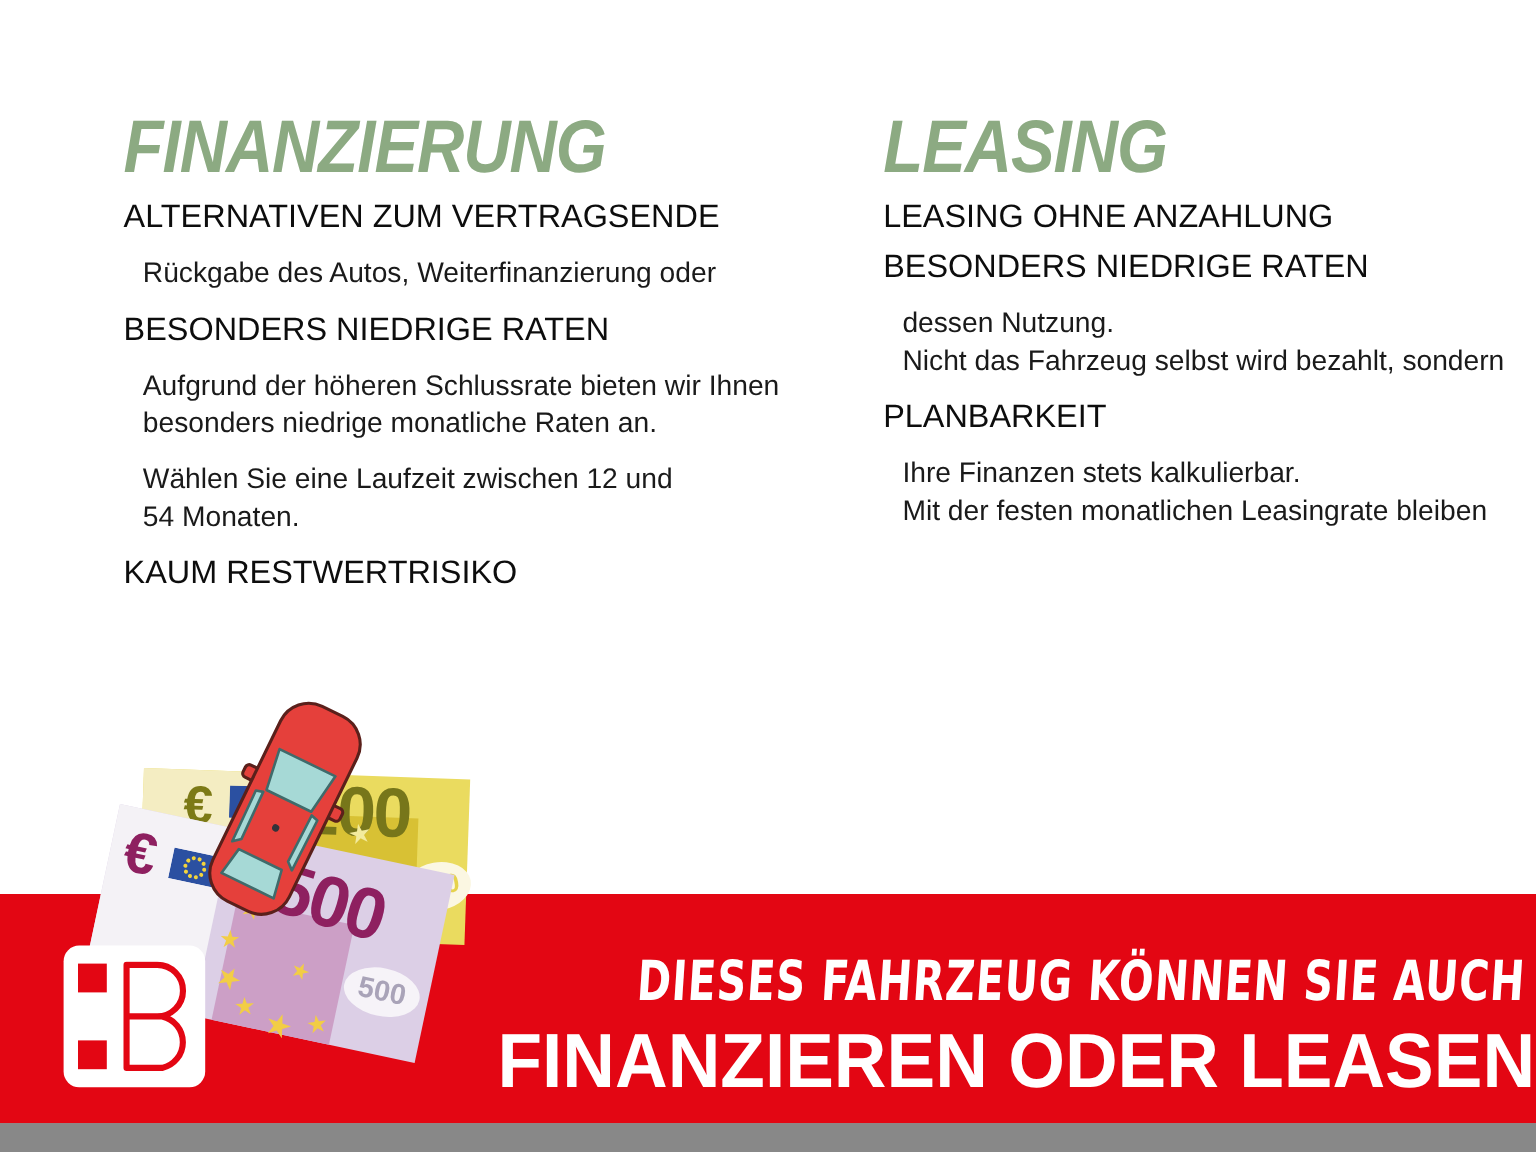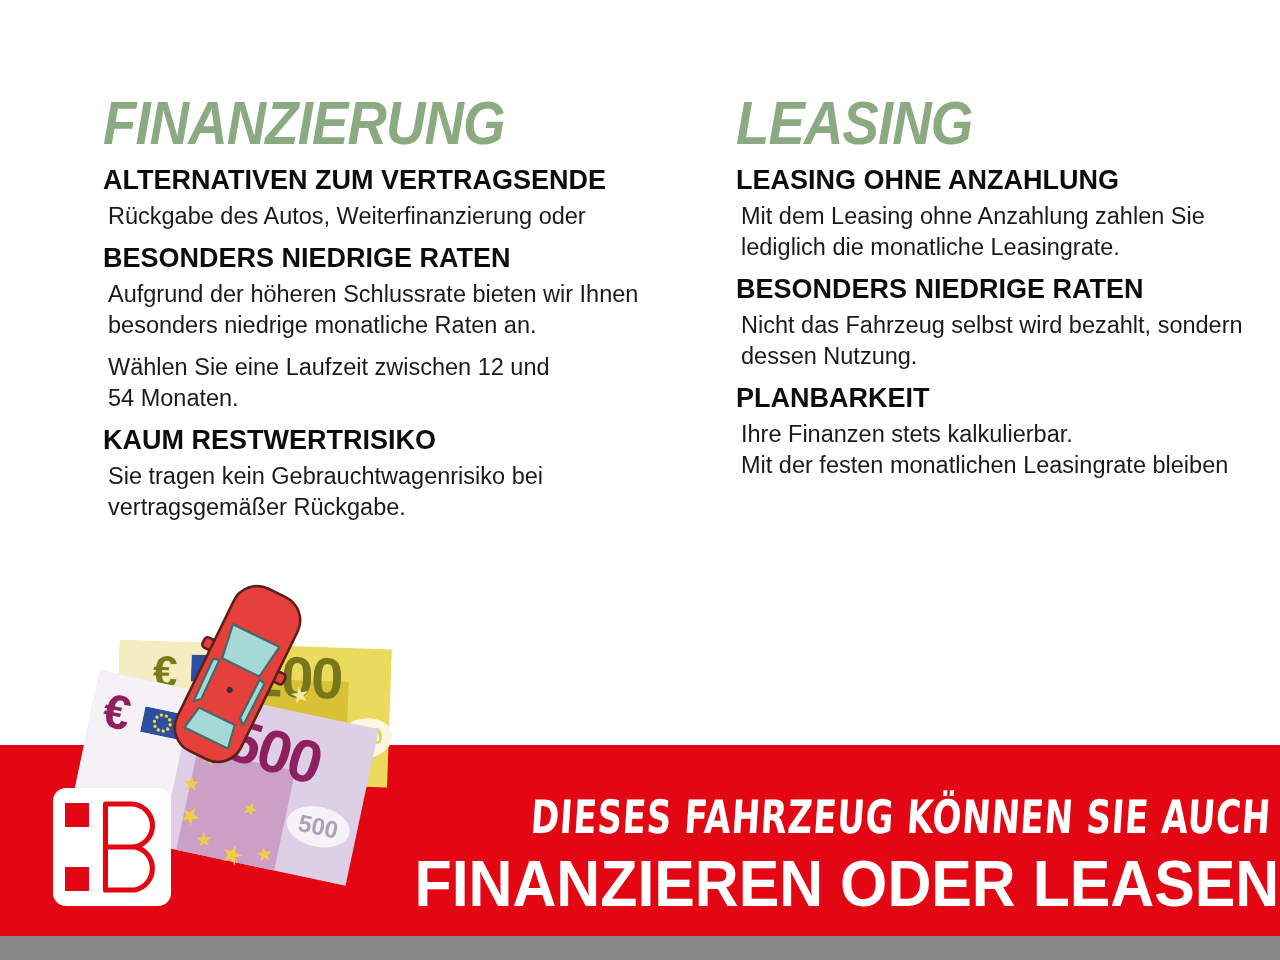--- a/index.html
+++ b/index.html
@@ -9,22 +9,22 @@
   }
   
   .col{position:absolute;top:92px;width:552px;}
   .col-left{left:103px;}
   .col-right{left:736px;}
   .col h1{
     margin:0 0 11px 0;font-size:62px;line-height:1;font-weight:bold;font-style:italic;
     color:#8caa82;letter-spacing:-1px;transform:scaleX(.88);transform-origin:left center;
     white-space:nowrap;
   }
-  .sec h2{margin:0;font-size:27px;line-height:31px;font-weight:bold;color:#0d0d0d;letter-spacing:0;}
-  .sec p{margin:5px;font-size:23.5px;line-height:31px;color:#1a1a1a;}
+  .sec h2{margin:0;font-size:27px;line-height:31px;font-weight:normal;color:#0d0d0d;letter-spacing:0;}
+  .sec p{margin:16px;font-size:23.5px;line-height:31px;color:#1a1a1a;}
   .sec .ln{display:block;white-space:nowrap;}
   .sec + .sec{margin-top:11px;}
   
   .red-band{position:absolute;left:0;top:745px;width:1280px;height:215px;background:#e30613;z-index:0;}
   .banner-line1{
     position:absolute;right:44px;top:794px;z-index:6;color:#fff;white-space:nowrap;
     font-family:"DejaVu Sans",sans-serif;font-weight:bold;font-size:46px;line-height:1;
     transform:scaleX(.74) skewX(-5deg);transform-origin:right center;letter-spacing:1px;
   }
   .banner-line2{
@@ -87,41 +87,33 @@
         </p>
     </div>
     <div class="sec">
       <p>
           <span class="ln">Wählen Sie eine Laufzeit zwischen 12 und</span>
           <span class="ln">54 Monaten.</span>
         </p>
     </div>
     <div class="sec">
       <h2>KAUM RESTWERTRISIKO</h2>
-      <p>
-          <span class="ln">Sie tragen kein Gebrauchtwagenrisiko bei</span>
-          <span class="ln">vertragsgemäßer Rückgabe.</span>
-        </p>
     </div>
   </section>
 
   <section class="col col-right">
     <h1>LEASING</h1>
     <div class="sec">
       <h2>LEASING OHNE ANZAHLUNG</h2>
-      <p>
-          <span class="ln">Mit dem Leasing ohne Anzahlung zahlen Sie</span>
-          <span class="ln">lediglich die monatliche Leasingrate.</span>
-        </p>
     </div>
     <div class="sec">
       <h2>BESONDERS NIEDRIGE RATEN</h2>
       <p>
+          <span class="ln">dessen Nutzung.</span>
           <span class="ln">Nicht das Fahrzeug selbst wird bezahlt, sondern</span>
-          <span class="ln">dessen Nutzung.</span>
         </p>
     </div>
     <div class="sec">
       <h2>PLANBARKEIT</h2>
       <p>
           <span class="ln">Ihre Finanzen stets kalkulierbar.</span>
           <span class="ln">Mit der festen monatlichen Leasingrate bleiben</span>
         </p>
     </div>
   </section>

